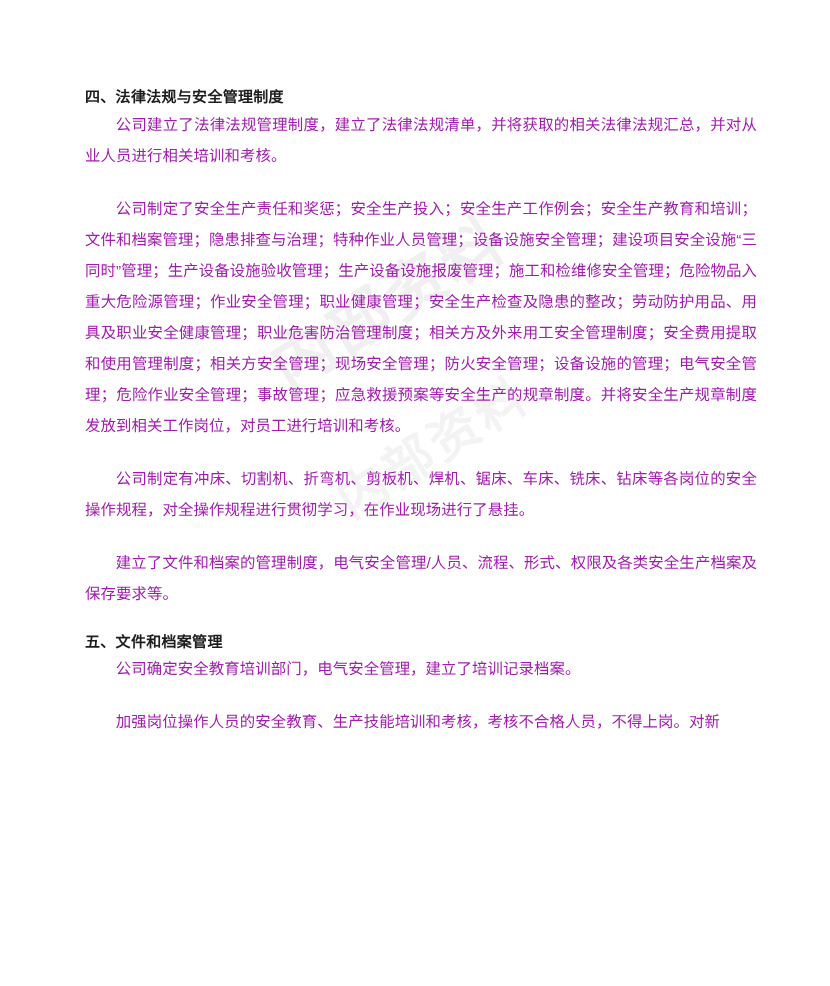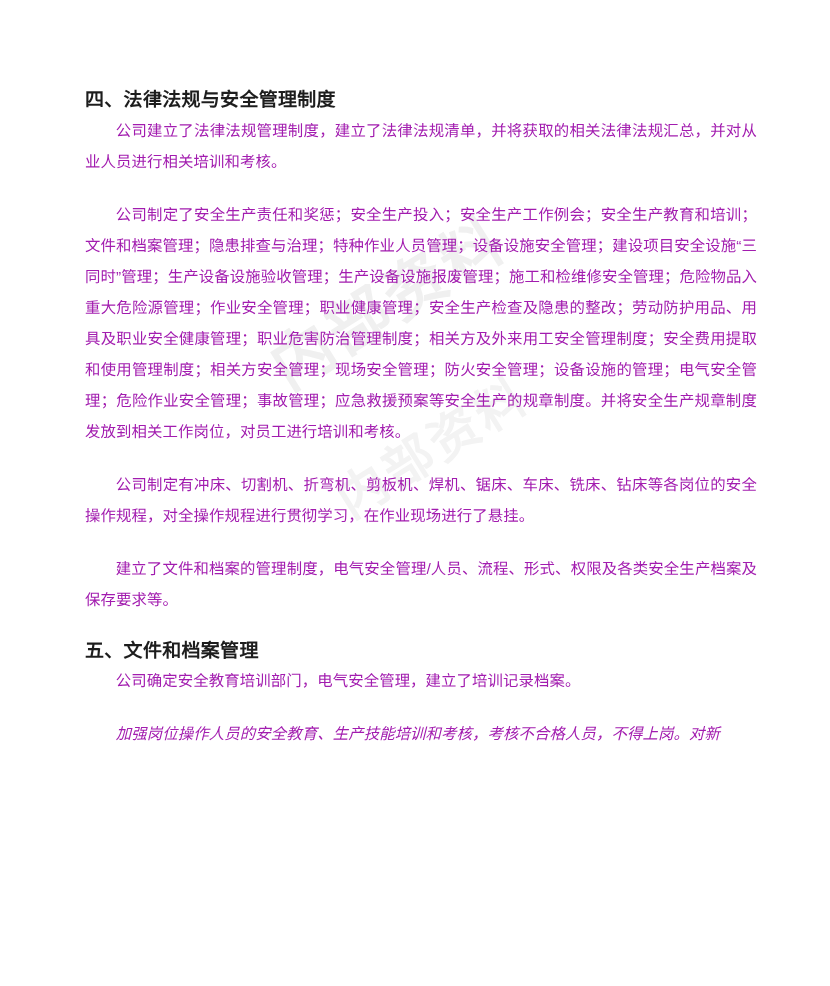--- a/index.html
+++ b/index.html
@@ -42,41 +42,41 @@
   .wm-a { left: 250px; top: 330px; }
   .wm-b { left: 320px; top: 470px; font-size: 50px; color: #f3f3f3; }
 
   .content {
     position: relative;
     z-index: 1;
     padding: 86px 73px 0 85px;
     box-sizing: border-box;
   }
   h2.section-heading {
-    font-size: 19px;
+    font-size: 15px;
     font-weight: bold;
     color: #1d1d1d;
     margin: 0;
     line-height: 1.5;
     letter-spacing: 0.3px;
   }
   .heading-block-1 { margin-bottom: 30px; }
   .heading-block-2 { margin-top: 46px; margin-bottom: 30px; }
 
   p.body-text {
     font-size: 15.4px;
     color: #a21caf;
     line-height: 31px;
     margin: 0 0 22px 0;
     text-indent: 2em;
     text-align: justify;
     text-justify: inter-ideograph;
     letter-spacing: 0.1px;
   }
-  p.body-text:last-child { margin-bottom: 8px; font-style: italic; }
+  p.body-text:last-child { margin-bottom: 8px; }
 </style>
 </head>
 <body>
 
 <div class="page">
 
   <div class="watermark-layer">
     <div class="watermark wm-a">内部资料</div>
     <div class="watermark wm-b">内部资料</div>
   </div>

